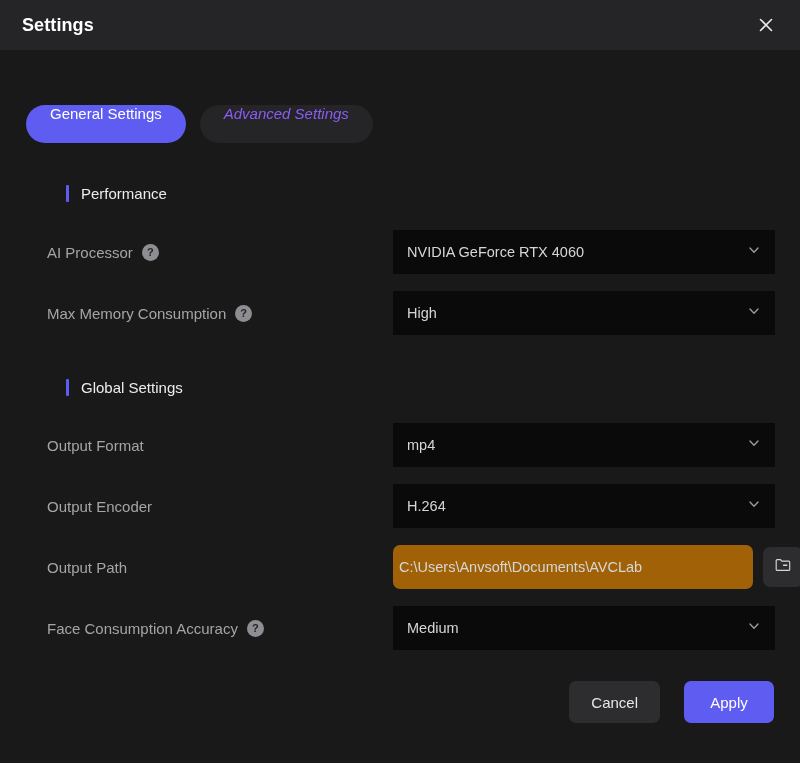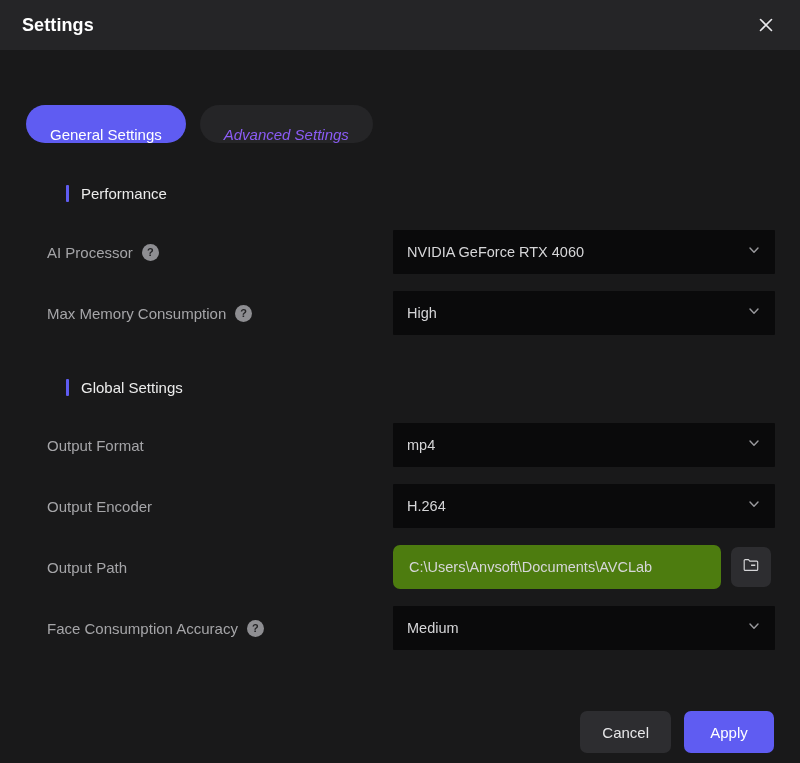--- a/index.html
+++ b/index.html
@@ -64,21 +64,21 @@
   .tabs {
     display: flex;
     gap: 14px;
     padding-top: 55px;
   }
   .tab {
     height: 38px;
     padding: 0 24px;
     border-radius: 19px;
     display: flex;
-    align-items: flex-end;
+    align-items: flex-start;
     justify-content: center;
     font-size: 15px;
     cursor: pointer;
     white-space: nowrap;
   }
   .tab.active {
     background: #5f5cf2;
     color: #ffffff;
   }
   .tab.inactive {
@@ -160,27 +160,27 @@
     flex: 1 1 auto;
     font-size: 14.5px;
     color: #d6d6d8;
     white-space: nowrap;
     overflow: hidden;
   }
   .chevron { flex: 0 0 auto; display: block; }
 
   
   .path-field {
-    width: 328px;
+    width: 360px;
     height: 44px;
-    background: #4d7c0f;
+    background: #a16207;
     border-radius: 7px;
     display: flex;
     align-items: center;
-    padding: 0 16px;
+    padding: 0 6px;
     overflow: hidden;
     cursor: text;
   }
   .path-value {
     font-size: 14.5px;
     color: #d6d6d8;
     white-space: nowrap;
   }
   .browse-btn {
     width: 40px;
@@ -191,23 +191,23 @@
     align-items: center;
     justify-content: center;
     cursor: pointer;
     flex: 0 0 auto;
   }
 
   
   .footer {
     position: absolute;
     right: 26px;
-    bottom: 10px;
-    display: flex;
-    gap: 13px;
+    bottom: 40px;
+    display: flex;
+    gap: 24px;
   }
   .btn {
     height: 42px;
     min-width: 90px;
     padding: 0 22px;
     border-radius: 7px;
     border: none;
     font-size: 15px;
     font-family: inherit;
     display: flex;

